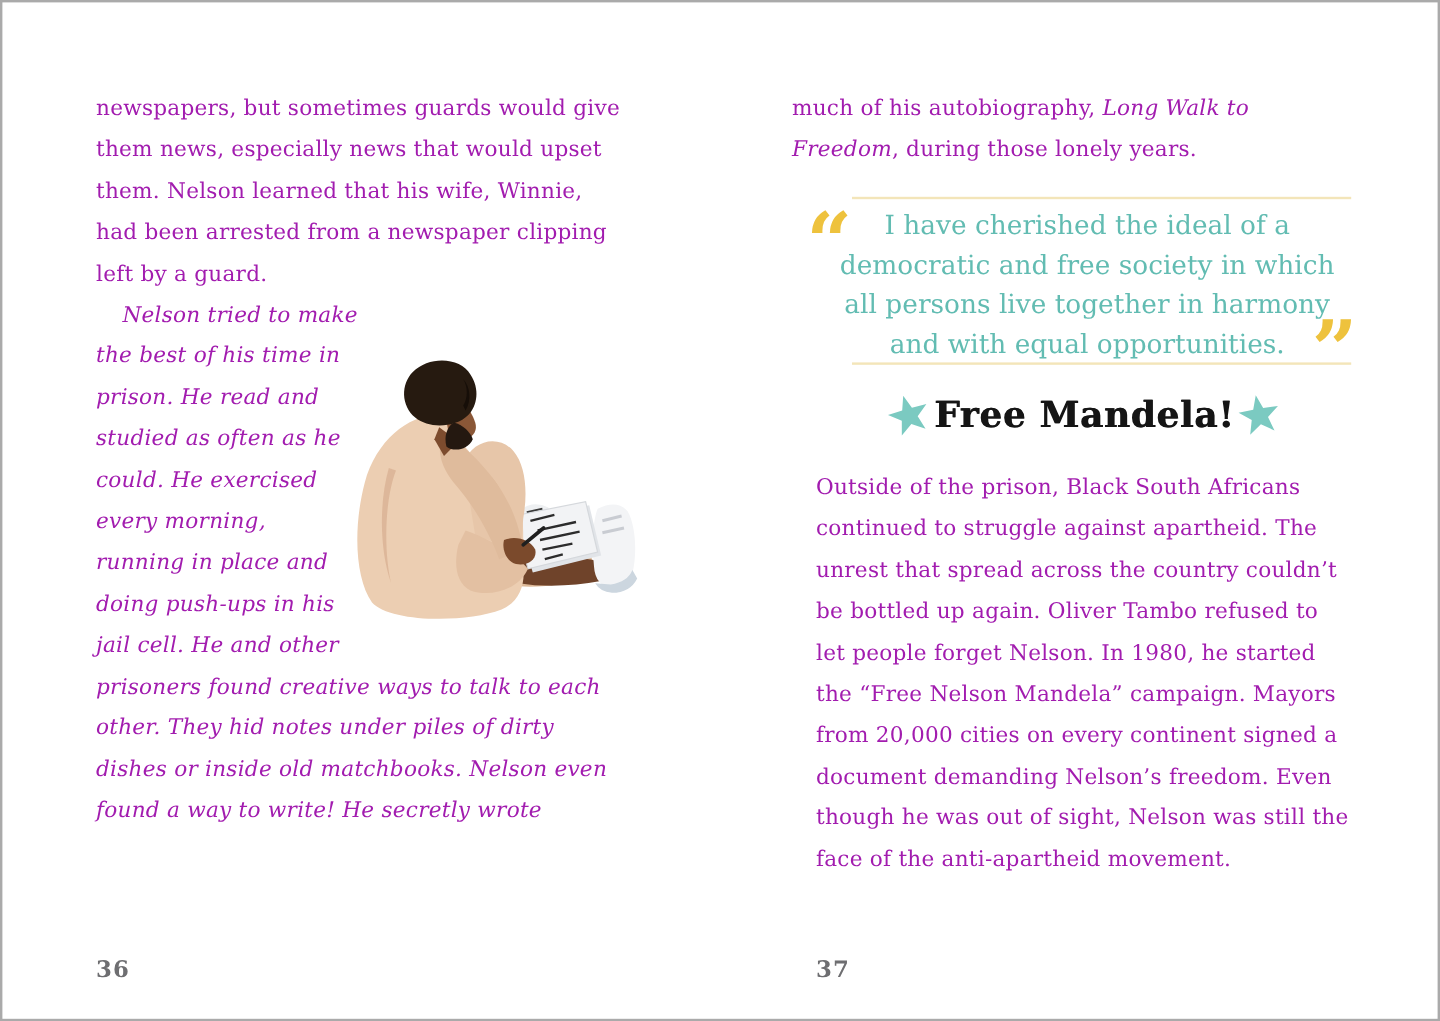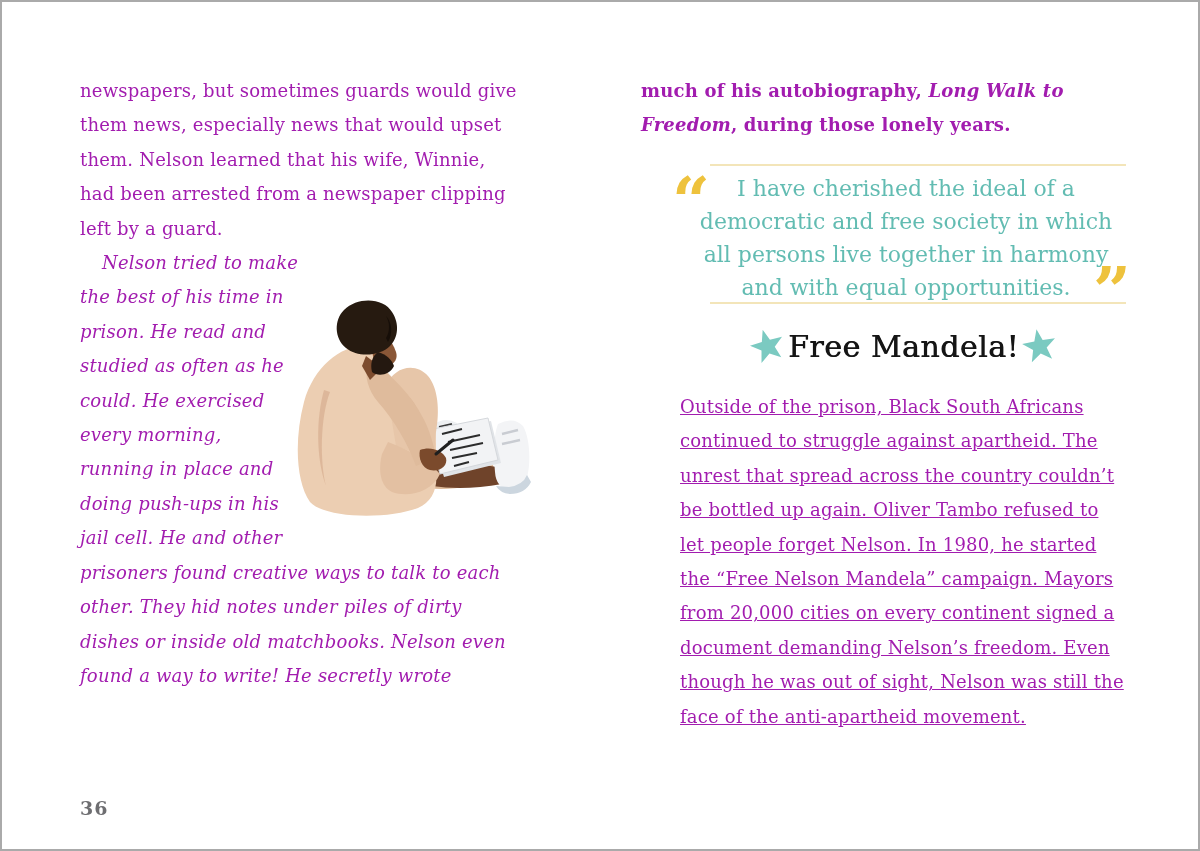--- a/index.html
+++ b/index.html
@@ -19,21 +19,21 @@
     color:#a21caf;
     letter-spacing:0.2px;
     text-align:left;
   }
   .body-text p { margin:0; }
   .left-text { left:78px; top:72px; width:437px; }
   .indent-first { text-indent:22px;font-style:italic; }
   .wrap-spacer { float:right; width:216px; height:306px; }
   .illustration { position:absolute; left:288px; top:292px; }
 
-  .right-para1 { left:639px; top:72px; width:447px;font-weight:bold; }
+  .right-para1 { left:658px; top:72px; width:447px; }
 
   .quote-block { position:absolute; left:678px; top:158px; width:447px; height:150px; }
   .quote-rule { position:absolute; left:30px; width:416px; height:2px; background:#f3e5b9; }
   .rule-top { top:4px; }
   .rule-bottom { top:142px; }
   .quote-text {
     position:absolute; top:12px; left:12px; width:428px;
     text-align:center;
     font-size:22px; line-height:33px;
     color:#62bcb2;
@@ -46,30 +46,30 @@
     font-family:"DejaVu Serif","Liberation Serif",serif;
   }
   .mark-open { left:-8px; top:8px; }
   .mark-close { right:-4px; top:98px; }
 
   .heading-row {
     position:absolute; left:678px; top:326px; width:447px;
     display:flex; align-items:center; justify-content:center; gap:5px;
   }
   .heading-text {
-    font-size:30px; font-weight:normal; color:#151515;
+    font-size:30px; font-weight:bold; color:#151515;
     letter-spacing:0.5px;
     text-shadow:0.6px 0 0 #151515;
     white-space:nowrap;
   }
   .star { width:37px; height:37px; flex:0 0 auto; }
   .star-left { transform:rotate(-16deg); margin-right:-3px; }
   .star-right { transform:rotate(-10deg); margin-left:-3px; }
 
-  .right-para2 { left:678px; top:388px; width:447px;text-decoration:underline; }
+  .right-para2 { left:678px; top:388px; width:447px; }
 
   .page-num {
     position:absolute; top:795px;
     font-size:19px; font-weight:bold;
     color:#6e6e71; letter-spacing:1px;
     text-align:left;
   }
   .page-num-left { left:78px; width:437px; }
   .page-num-right { left:678px; width:447px; }
 </style>
@@ -146,14 +146,15 @@
     <span class="heading-text">Free Mandela!</span>
     <svg class="star star-right" viewBox="0 0 36 36">
       <polygon points="18,1 22.1,12.3 34.2,12.7 24.7,20.2 28,31.8 18,25 8,31.8 11.3,20.2 1.8,12.7 13.9,12.3" fill="#7bcac1"></polygon>
     </svg>
   </div>
 
   <div class="body-text right-para2">
     <p>Outside of the prison, Black South Africans continued to struggle against apartheid. The unrest that spread across the country couldn’t be bottled up again. Oliver Tambo refused to let people forget Nelson. In 1980, he started the “Free Nelson Mandela” campaign. Mayors from 20,000 cities on every continent signed a document demanding Nelson’s freedom. Even though he was out of sight, Nelson was still the face of the anti-apartheid movement.</p>
   </div>
 
+  <div class="page-num page-num-right">37</div>
 
 </div>
 
 </body></html>

